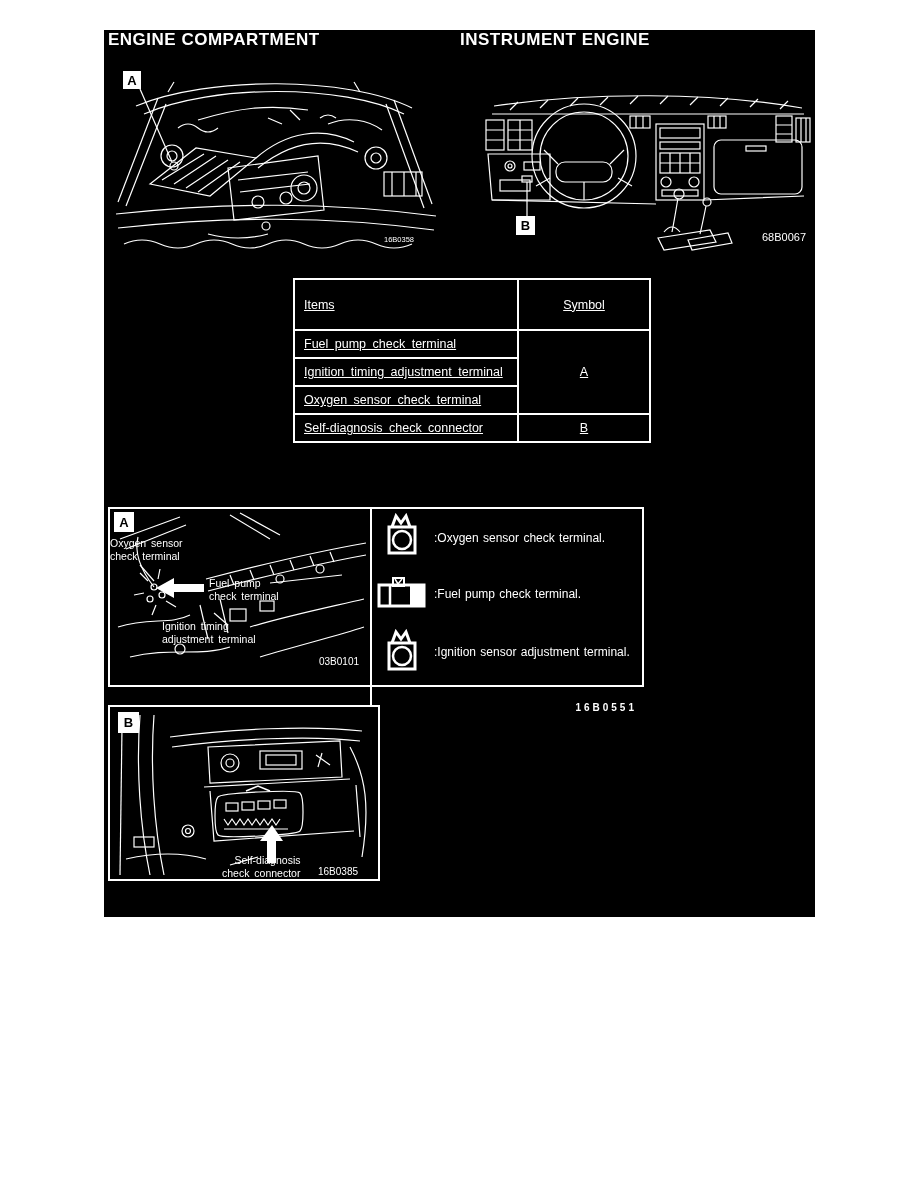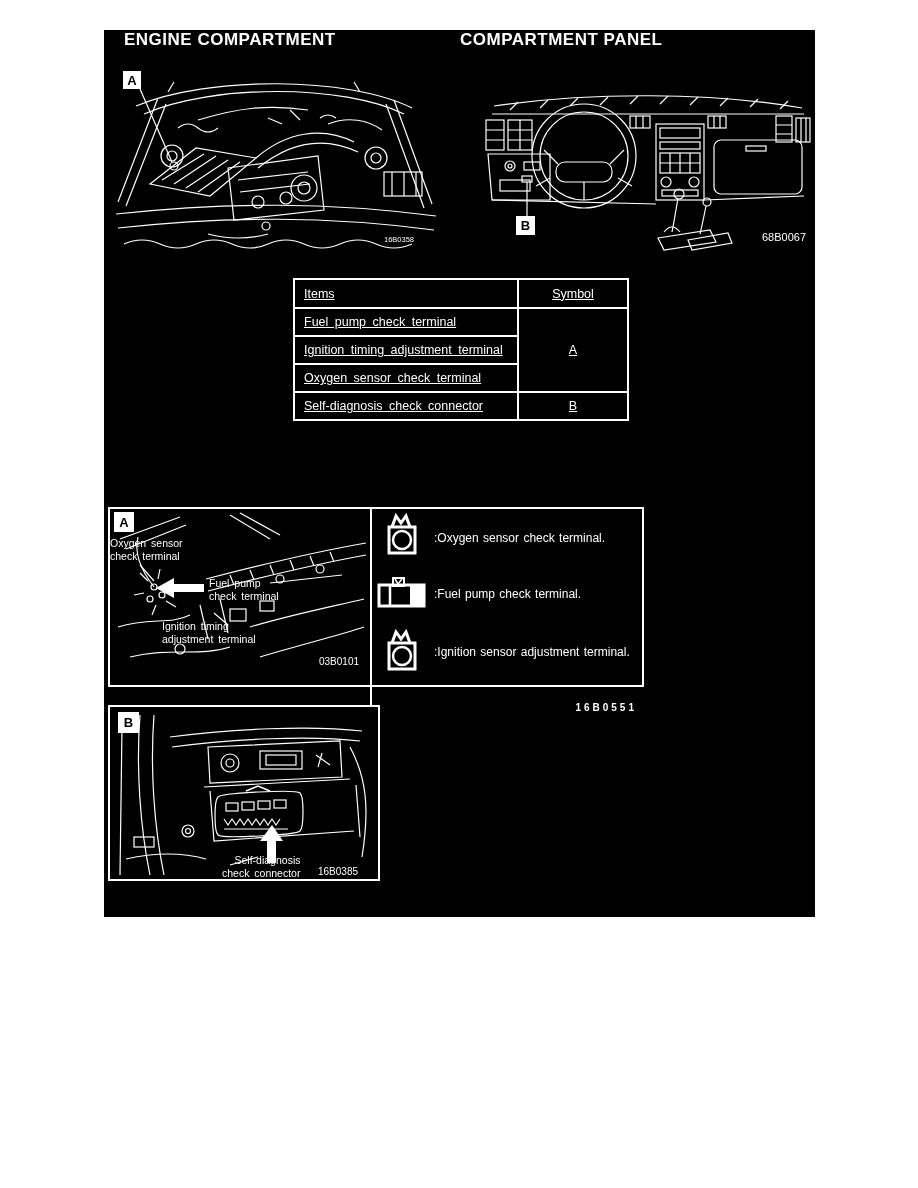--- a/index.html
+++ b/index.html
@@ -26,22 +26,22 @@
   .legend-code{position:absolute;right:7px;bottom:4px;color:#fff;font-size:10px;font-weight:bold;
                letter-spacing:3px;white-space:nowrap;}
   line,path,circle,rect.k,ellipse,polyline{stroke:#fff;fill:none;}
 </style>
 </head>
 <body>
 
 <div class="page">
   <div class="canvas">
 
-    <div class="hdr" style="left:4px;top:0px;margin-left:16px;">ENGINE COMPARTMENT</div>
-    <div class="hdr" style="left:356px;top:0px;">COMPARTMENT PANEL</div>
+    <div class="hdr" style="left:4px;top:0px;">ENGINE COMPARTMENT</div>
+    <div class="hdr" style="left:356px;top:0px;">INSTRUMENT ENGINE</div>
 
     <div class="fig" style="left:4px;top:32px;width:336px;height:200px;">
       <svg width="336" height="200" viewBox="0 0 336 200">
         <g stroke-width="1.2">
           <path d="M28,44 C100,14 240,14 304,46"></path>
           <path d="M36,52 C105,22 235,22 296,52"></path>
           <path d="M10,140 L50,36"></path>
             <path d="M18,144 L58,42"></path>
           <path d="M324,142 L286,38"></path>
             <path d="M316,146 L278,42"></path>
@@ -131,21 +131,21 @@
         </g>
       </svg>
       <div class="callout" style="left:36px;top:134px;width:19px;height:19px;">B</div>
       <div class="fig-code" style="left:282px;top:149px;font-size:11px;">68B0067</div>
     </div>
 
     <table class="items-table">
       <tbody>
           <tr>
         <th class="itemcol">Items</th>
-        <th class="sym" style="text-align:center;padding:0;border-radius:14px;">Symbol</th>
+        <th class="sym" style="text-align:center;padding:11px;border-radius:14px;">Symbol</th>
       </tr>
       <tr>
         <td>Fuel pump check terminal</td>
         <td class="sym" rowspan="3">A</td>
       </tr>
       <tr>
         <td>Ignition timing adjustment terminal</td>
       </tr>
       <tr>
         <td>Oxygen sensor check terminal</td>

